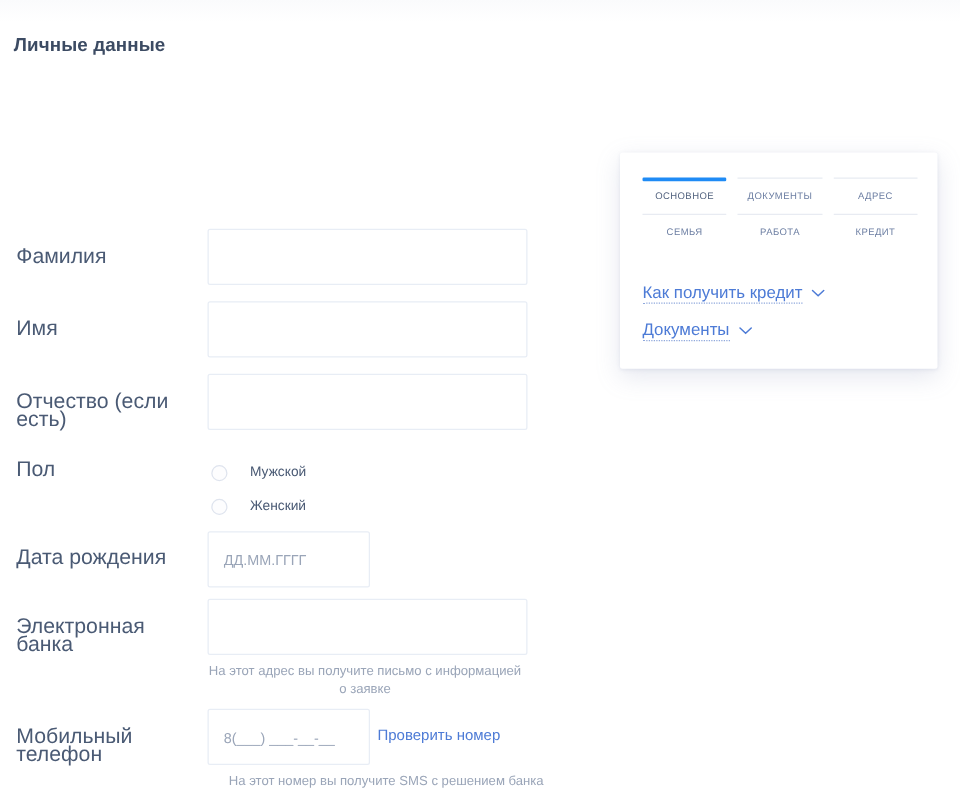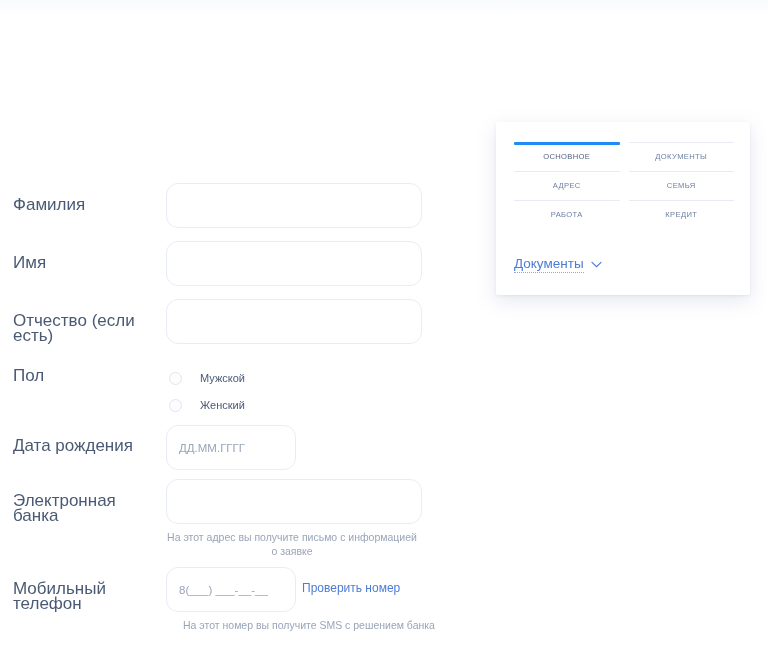--- a/index.html
+++ b/index.html
@@ -69,21 +69,21 @@
     position: absolute;
     left: 166px;
     top: 0;
   }
   .text-input {
     box-sizing: border-box;
     display: block;
     width: 256px;
     height: 45px;
     border: 1px solid #e8edf5;
-    border-radius: 12px;
+    border-radius: 2px;
     background: #ffffff;
     font-family: "Liberation Sans", sans-serif;
     font-size: 12.5px;
     color: #3d4c63;
     padding: 0 12px;
     outline: none;
   }
   .text-input.narrow {
     width: 130px;
   }
@@ -144,21 +144,21 @@
     border-radius: 2px;
     box-shadow: 0 6px 20px rgba(139, 152, 186, 0.22),
                 0 1px 3px rgba(139, 152, 186, 0.16);
   }
   .steps-grid {
     position: absolute;
     left: 18px;
     top: 20px;
     width: 220px;
     display: grid;
-    grid-template-columns: 1fr 1fr;
+    grid-template-columns: 1fr 1fr 1fr;
     column-gap: 9px;
     row-gap: 9px;
   }
   .step {
     position: relative;
     padding-top: 9px;
     text-align: center;
     cursor: pointer;
   }
   .step .rule {
@@ -209,20 +209,21 @@
   #link-credit { top: 104px; }
   #link-docs   { top: 134px; }
 </style>
 </head>
 <body>
 
 <div class="page">
 
   <div class="form-col">
 
+    <h2 class="section-title">Личные данные</h2>
 
     <div class="field-row" style="top:183px;">
       <div class="field-label" style="top:14px;">Фамилия</div>
       <div class="field-control">
         <input class="text-input" type="text" placeholder="" style="">
       </div>
     </div>
 
     <div class="field-row" style="top:241px;">
       <div class="field-label" style="top:14px;">Имя</div>
@@ -300,20 +301,28 @@
       <div class="step">
         <span class="rule"></span>
         <span class="step-label">РАБОТА</span>
       </div>
       <div class="step">
         <span class="rule"></span>
         <span class="step-label">КРЕДИТ</span>
       </div>
     </div>
 
+    <div class="expand-link" id="link-credit">
+      <span class="txt">Как получить кредит</span>
+      <span class="chev">
+        <svg width="11" height="7" viewBox="0 0 11 7">
+            <path d="M1 1.4 L5.5 5.6 L10 1.4" fill="none" stroke="#4d7bd6" stroke-width="1.2" stroke-linecap="round"></path>
+          </svg>
+      </span>
+    </div>
 
     <div class="expand-link" id="link-docs">
       <span class="txt">Документы</span>
       <span class="chev">
         <svg width="11" height="7" viewBox="0 0 11 7">
             <path d="M1 1.4 L5.5 5.6 L10 1.4" fill="none" stroke="#4d7bd6" stroke-width="1.2" stroke-linecap="round"></path>
           </svg>
       </span>
     </div>
 

